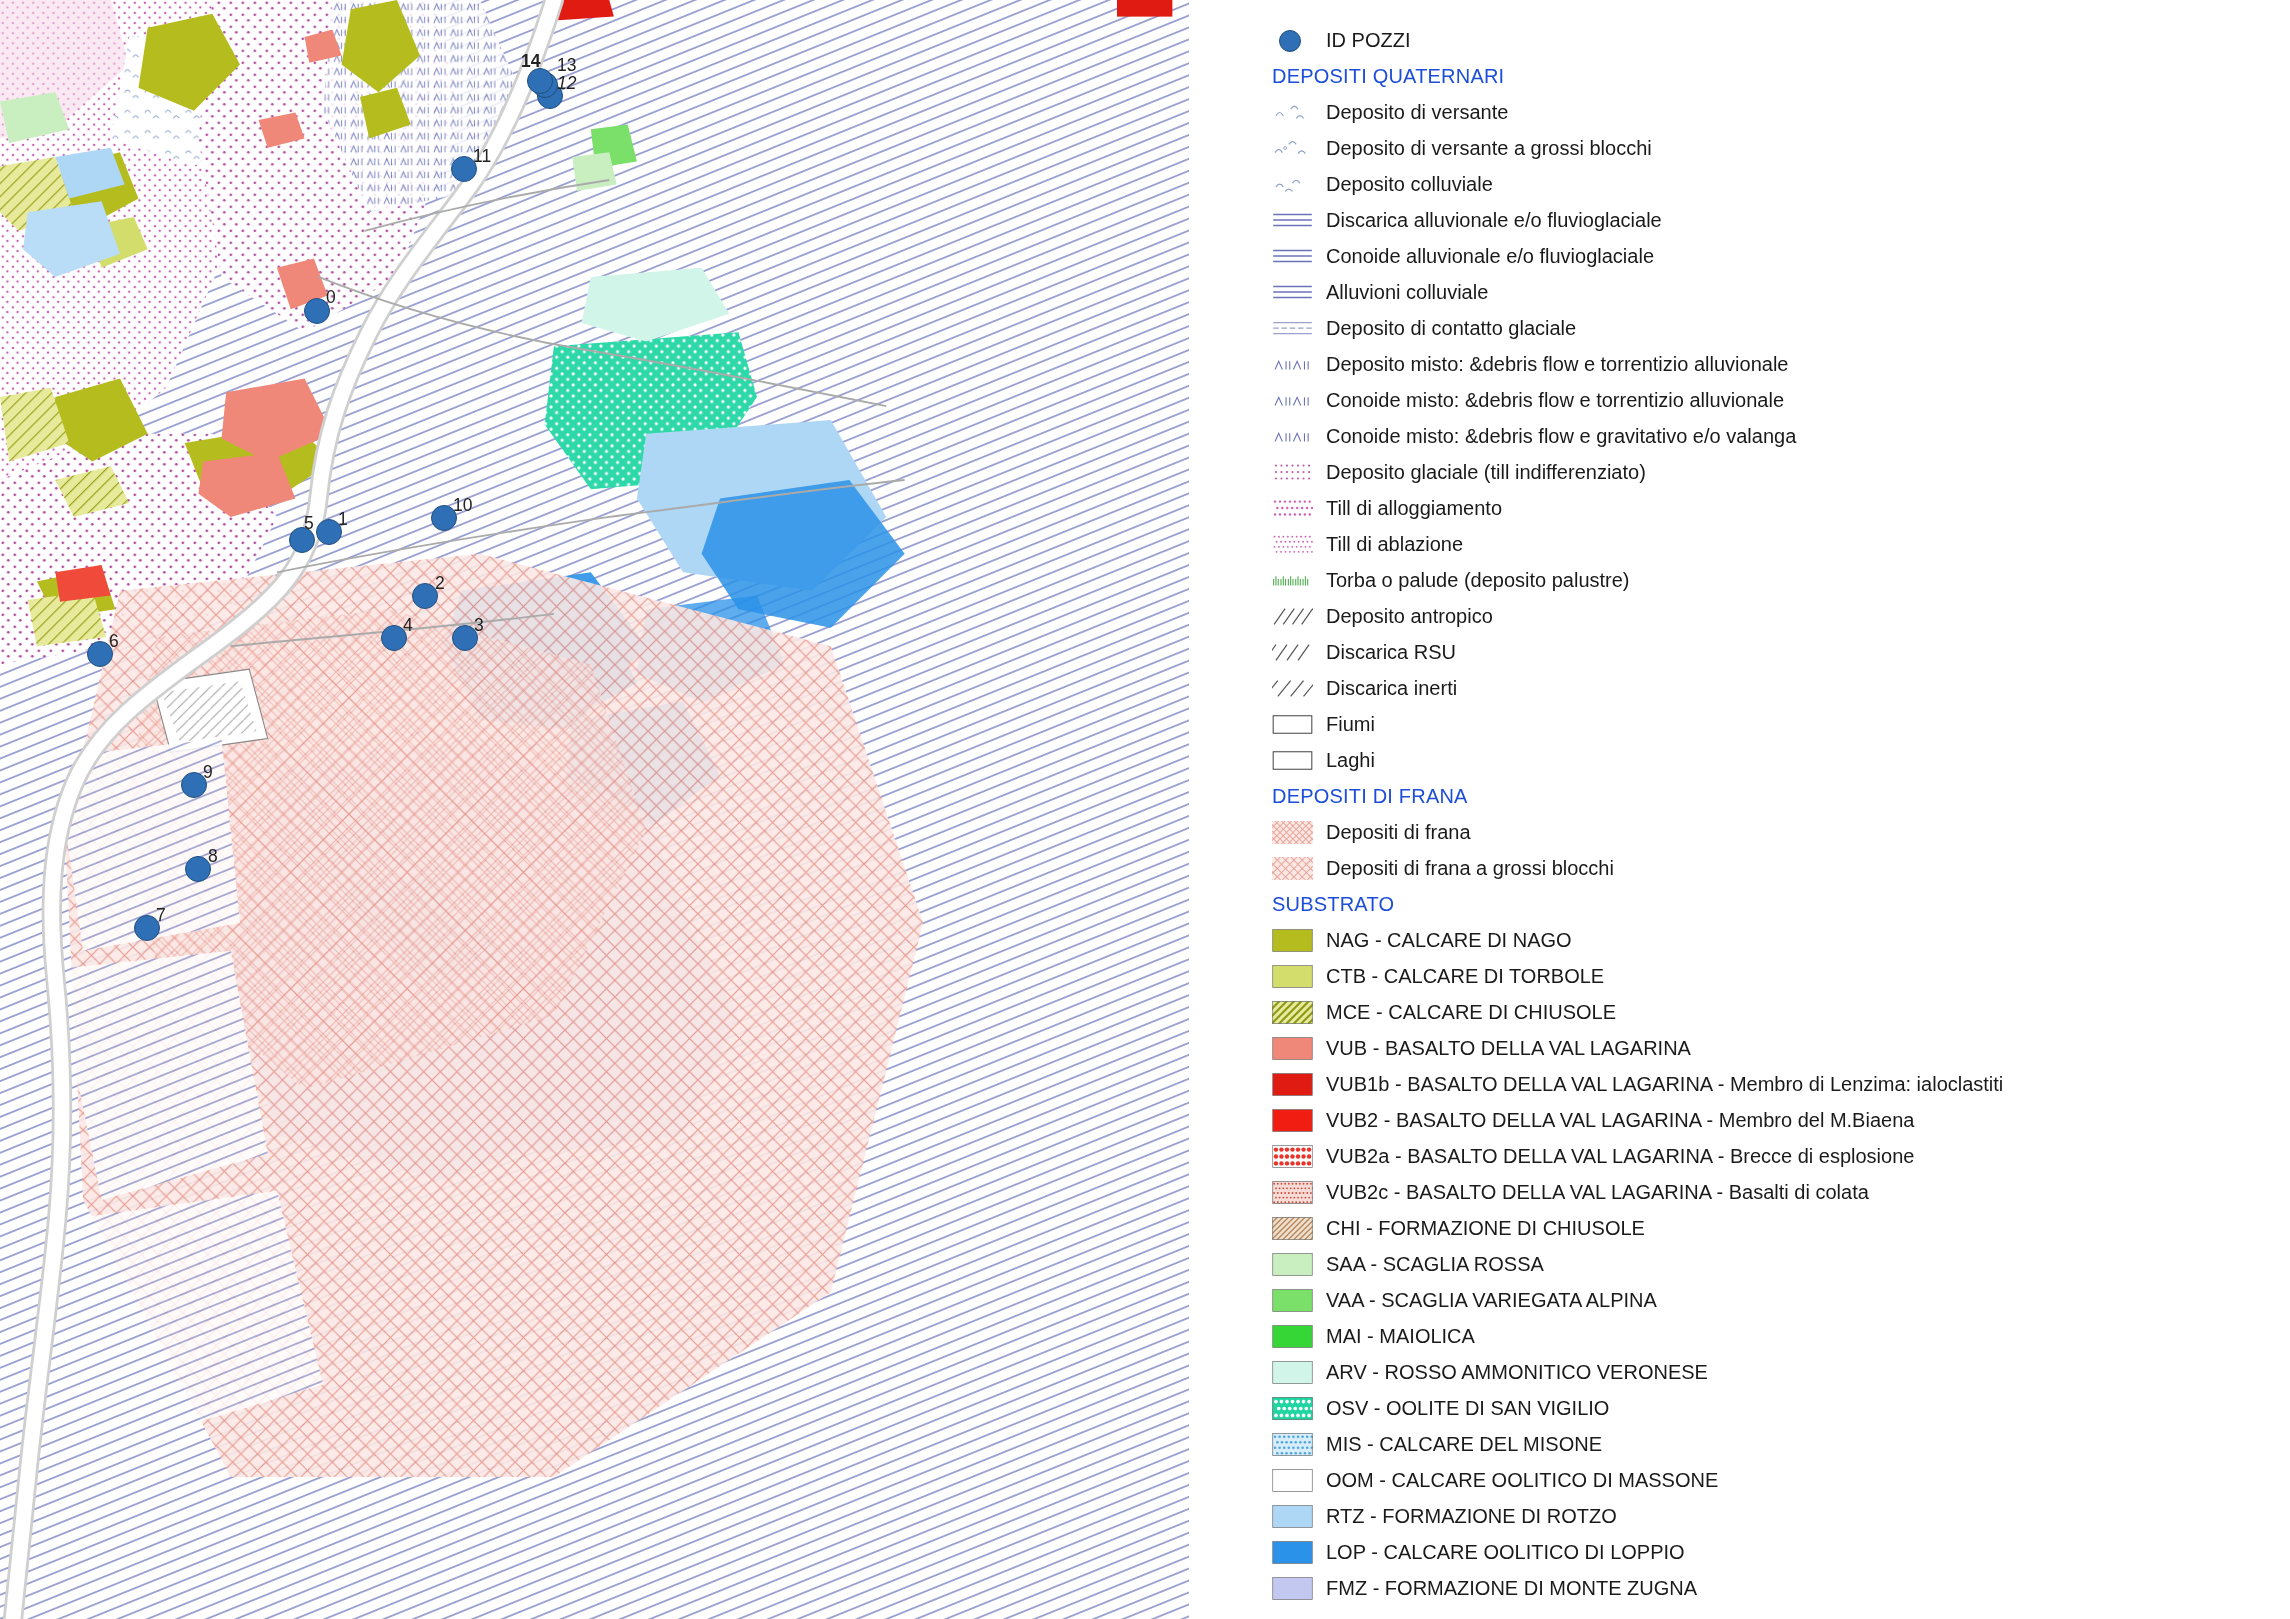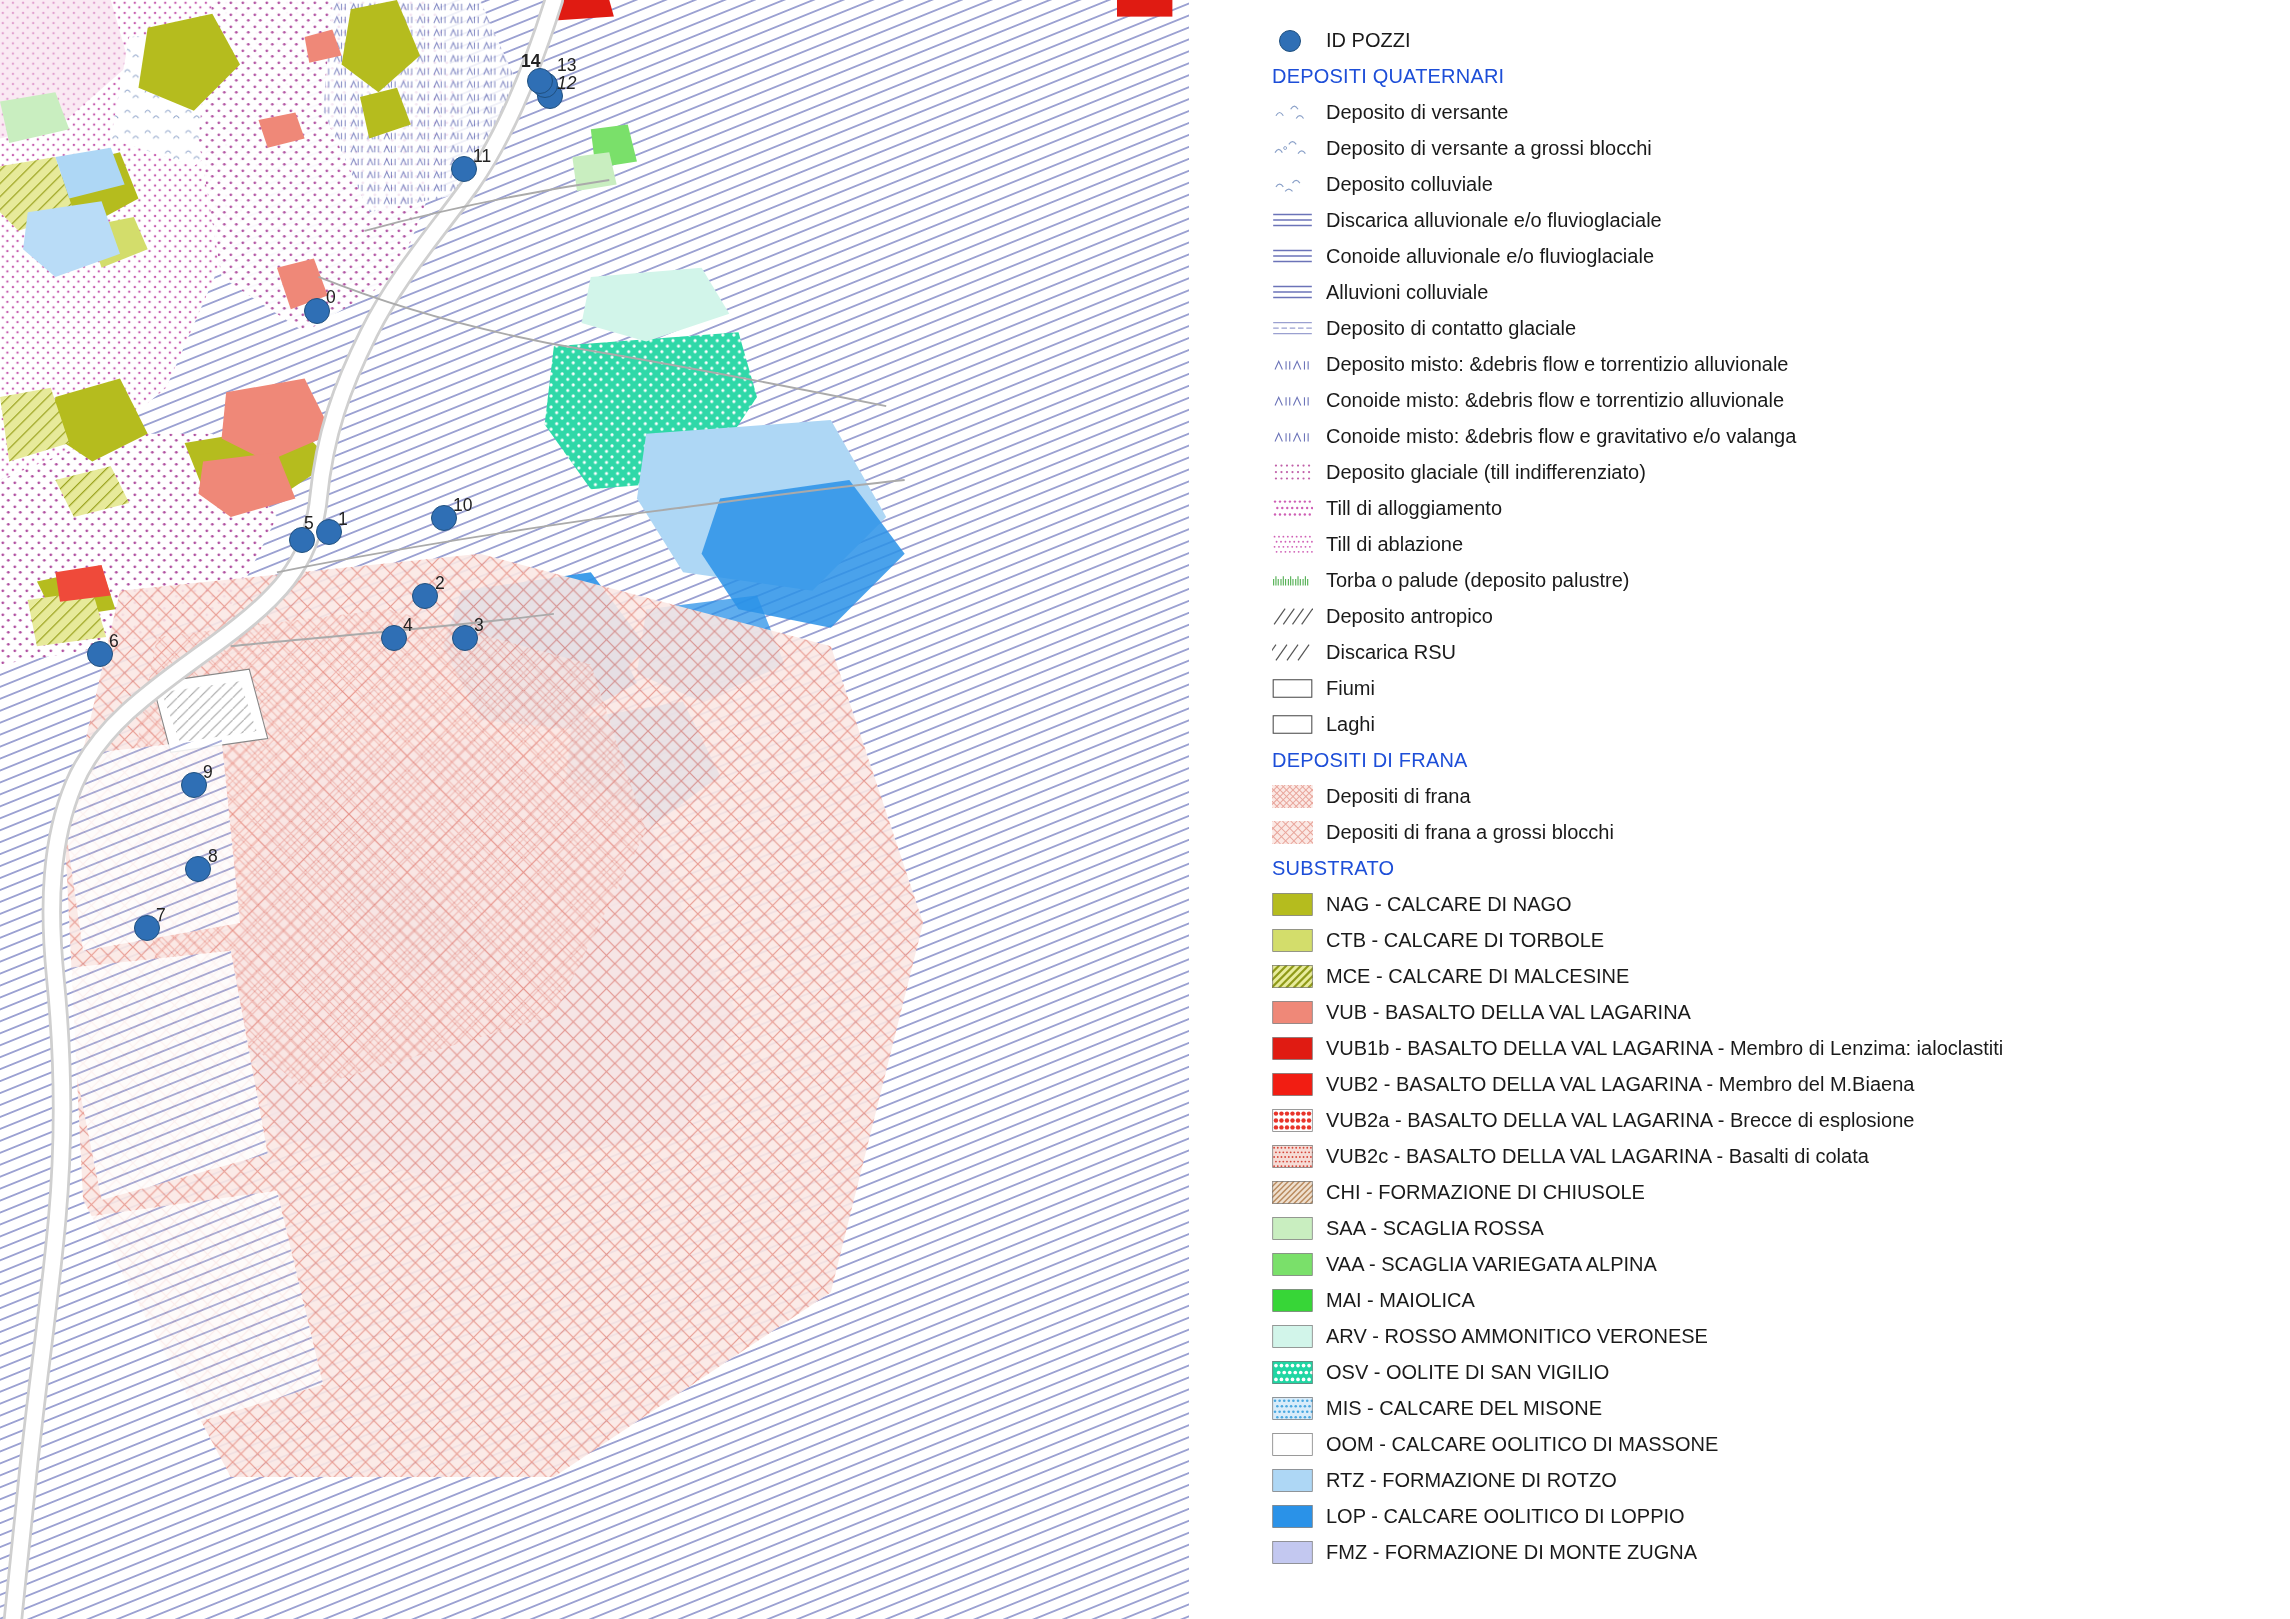--- a/index.html
+++ b/index.html
@@ -569,20 +569,31 @@
                 <line x1="16" y1="4" x2="4" y2="21" stroke="#555555" stroke-width="1.3"></line>
                 <line x1="28" y1="4" x2="16" y2="21" stroke="#555555" stroke-width="1.3"></line>
                 <line x1="40" y1="4" x2="28" y2="21" stroke="#555555" stroke-width="1.3"></line>
               </svg>
             </div>
             <div class="legend-label">Discarica RSU</div>
           </div>
           <div class="legend-row">
             <div class="legend-swatch nobox">
               <svg width="41" height="23" viewBox="0 0 44 25" style="display: block;">
+                <line x1="6" y1="4" x2="-8" y2="21" stroke="#555555" stroke-width="1.3"></line>
+                <line x1="20" y1="4" x2="6" y2="21" stroke="#555555" stroke-width="1.3"></line>
+                <line x1="34" y1="4" x2="20" y2="21" stroke="#555555" stroke-width="1.3"></line>
+                <line x1="48" y1="4" x2="34" y2="21" stroke="#555555" stroke-width="1.3"></line>
+              </svg>
+            </div>
+            <div class="legend-label">Discarica inerti</div>
+          </div>
+          <div class="legend-row">
+            <div class="legend-swatch nobox">
+              <svg width="41" height="23" viewBox="0 0 44 25" style="display: block;">
                 <rect x="1" y="3" width="42" height="19" fill="#ffffff" stroke="#444" stroke-width="1.1"></rect>
               </svg>
             </div>
             <div class="legend-label">Fiumi</div>
           </div>
           <div class="legend-row">
             <div class="legend-swatch nobox">
               <svg width="41" height="23" viewBox="0 0 44 25" style="display: block;">
                 <rect x="1" y="3" width="42" height="19" fill="#ffffff" stroke="#444" stroke-width="1.1"></rect>
               </svg>
@@ -675,21 +686,21 @@
                 <line x1="-1" y1="25" x2="24" y2="0" stroke="#8f9a18" stroke-width="2.4"></line>
                 <line x1="7" y1="25" x2="32" y2="0" stroke="#8f9a18" stroke-width="2.4"></line>
                 <line x1="15" y1="25" x2="40" y2="0" stroke="#8f9a18" stroke-width="2.4"></line>
                 <line x1="23" y1="25" x2="48" y2="0" stroke="#8f9a18" stroke-width="2.4"></line>
                 <line x1="31" y1="25" x2="56" y2="0" stroke="#8f9a18" stroke-width="2.4"></line>
                 <line x1="39" y1="25" x2="64" y2="0" stroke="#8f9a18" stroke-width="2.4"></line>
                 <line x1="47" y1="25" x2="72" y2="0" stroke="#8f9a18" stroke-width="2.4"></line>
                 <rect x="0.5" y="0.5" width="43" height="24" fill="none" stroke="#777" stroke-width="0.8"></rect>
               </svg>
             </div>
-            <div class="legend-label">MCE - CALCARE DI MALCESINE</div>
+            <div class="legend-label">MCE - CALCARE DI CHIUSOLE</div>
           </div>
           <div class="legend-row">
             <div class="legend-swatch nobox">
               <svg width="41" height="23" viewBox="0 0 44 25" style="display: block;">
                 <rect x="0.5" y="0.5" width="43" height="24" fill="#ef8878" stroke="#777" stroke-width="0.8"></rect>
               </svg>
             </div>
             <div class="legend-label">VUB - BASALTO DELLA VAL LAGARINA</div>
           </div>
           <div class="legend-row">

